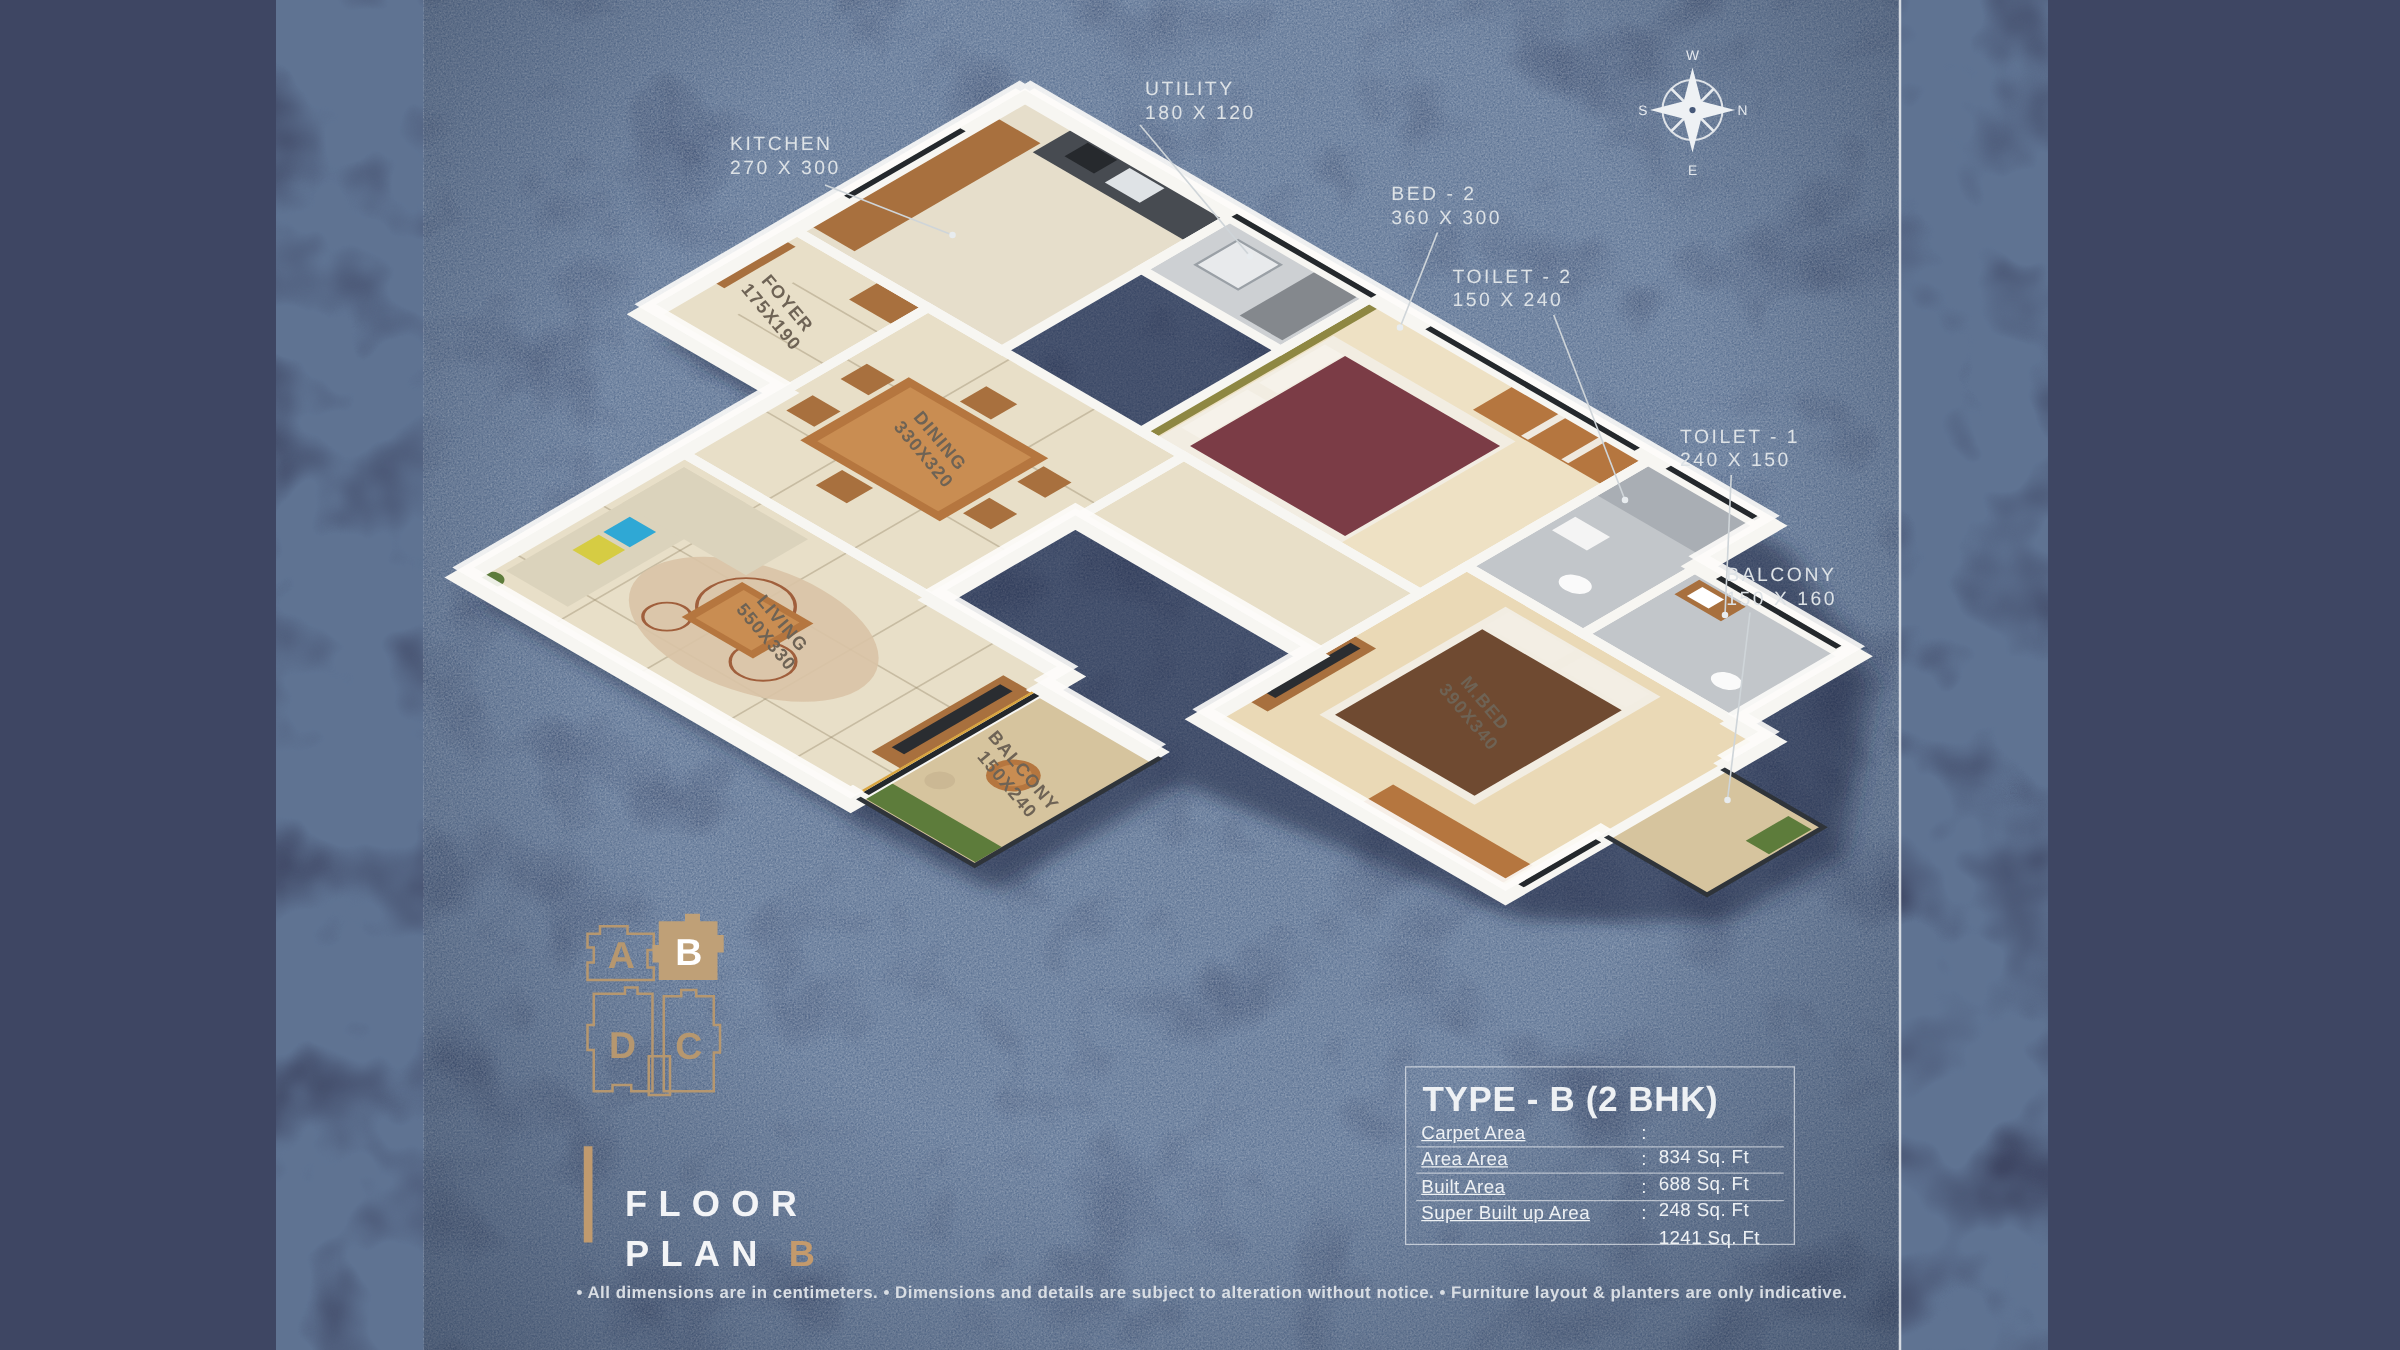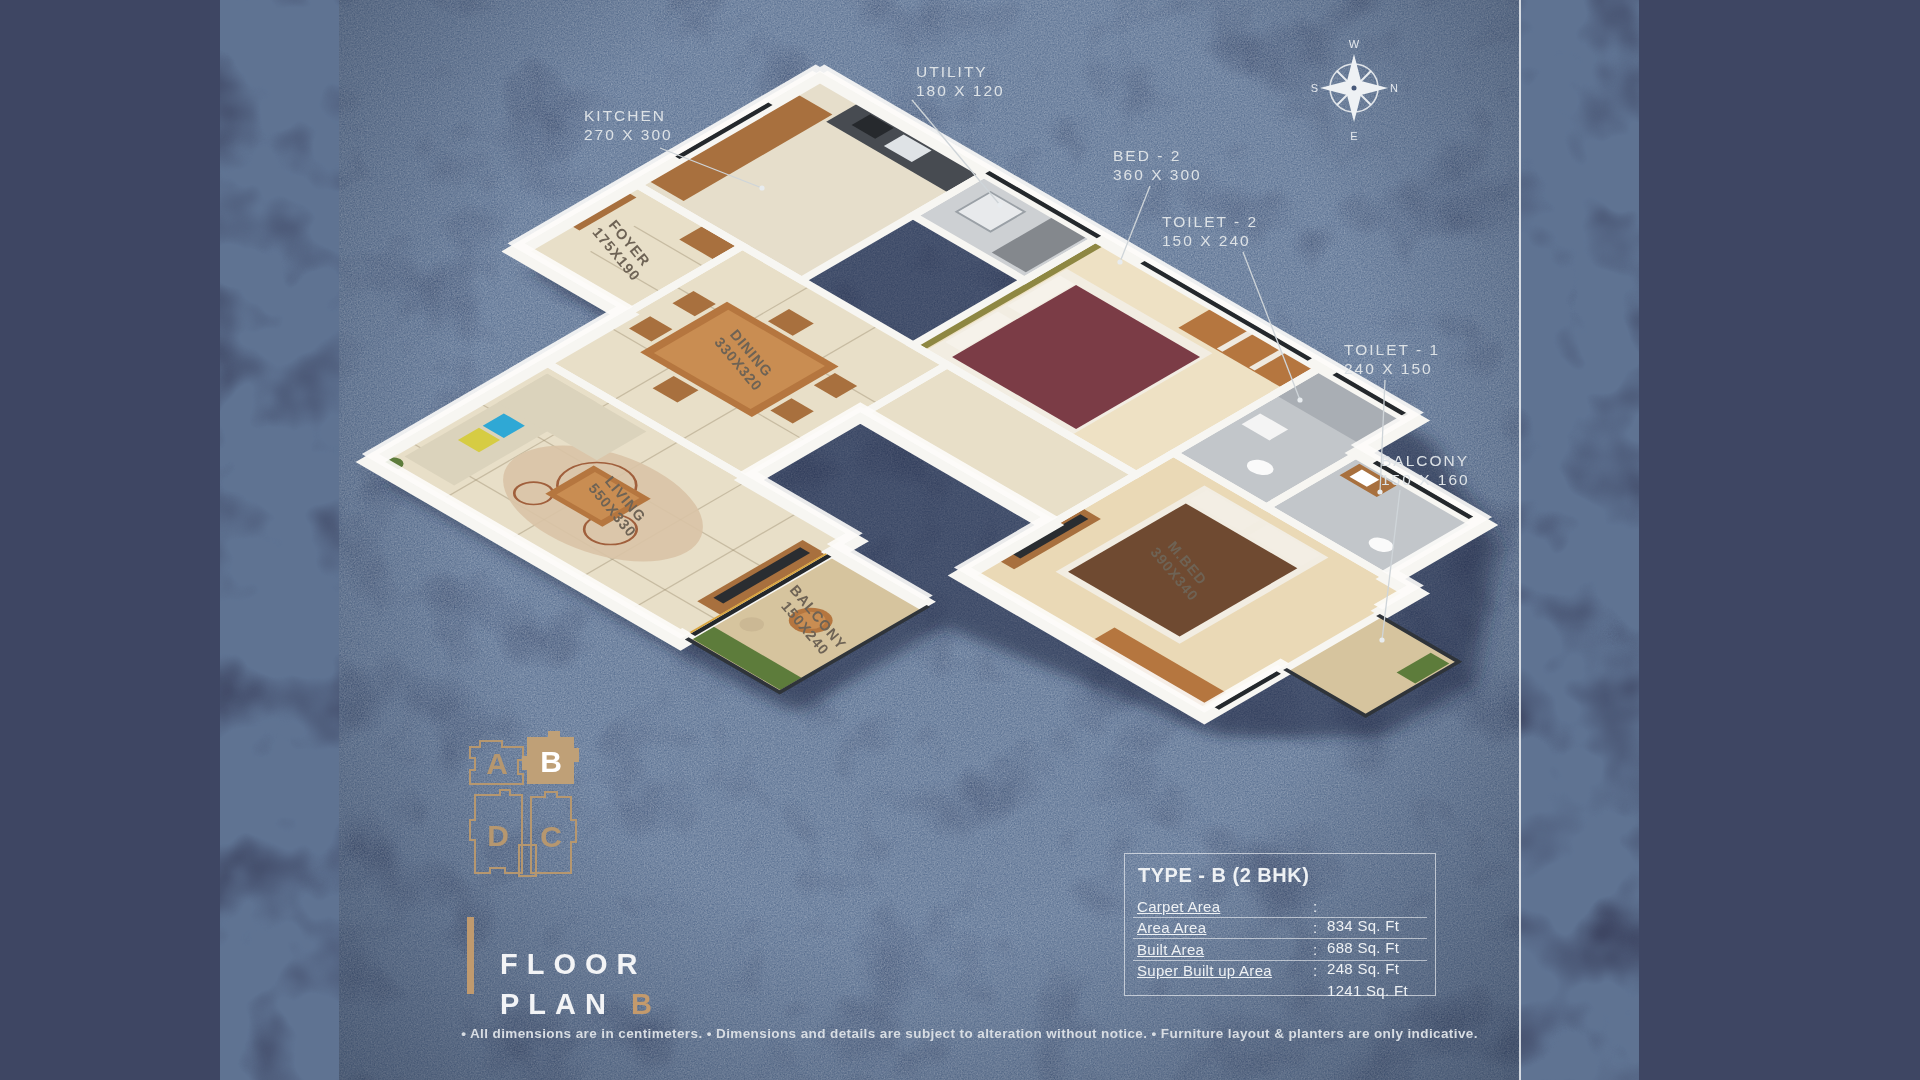--- a/index.html
+++ b/index.html
@@ -16,21 +16,21 @@
   .flabel{position:absolute;color:#6e6355;font-size:14.5px;font-weight:700;line-height:17px;
           letter-spacing:1px;white-space:nowrap;transform:rotate(50deg);text-align:center;}
   
   .titleblock{position:absolute;left:500px;top:918px;color:#f3f4f6;font-size:29px;
               font-weight:600;letter-spacing:9px;line-height:40px;white-space:nowrap;margin-top:26px;}
   .titleblock .unit{color:#c49a6c;font-weight:700;}
   .titlebar{position:absolute;left:467px;top:917px;width:7px;height:77px;background:#c09a6e;}
   
   .infobox{position:absolute;left:1124px;top:853px;width:312px;height:143px;
            border:1px solid rgba(255,255,255,.6);box-sizing:border-box;color:#eef1f4;}
-  .infobox .ititle{position:absolute;left:13px;top:10px;font-size:20px;font-weight:700;letter-spacing:.5px;}
+  .infobox .ititle{position:absolute;left:13px;top:10px;font-size:28px;font-weight:700;letter-spacing:.5px;}
   .irows{position:absolute;left:8px;right:8px;top:42px;}
   .irow{display:flex;align-items:center;height:20.5px;font-size:15px;letter-spacing:.3px;
         border-bottom:1px solid rgba(255,255,255,.55);padding:0 4px;}
   .irow:last-child{border-bottom:none;}
   .irow .lab{flex:1;text-decoration:underline;}
   .irow .col{width:14px;}
   .irow .val{width:96px;margin-top:39px;}
   .disclaimer{position:absolute;left:379px;top:1026px;width:1181px;text-align:center;
               color:#d8dde3;font-size:13.5px;letter-spacing:.4px;font-weight:bold;}
 </style>

